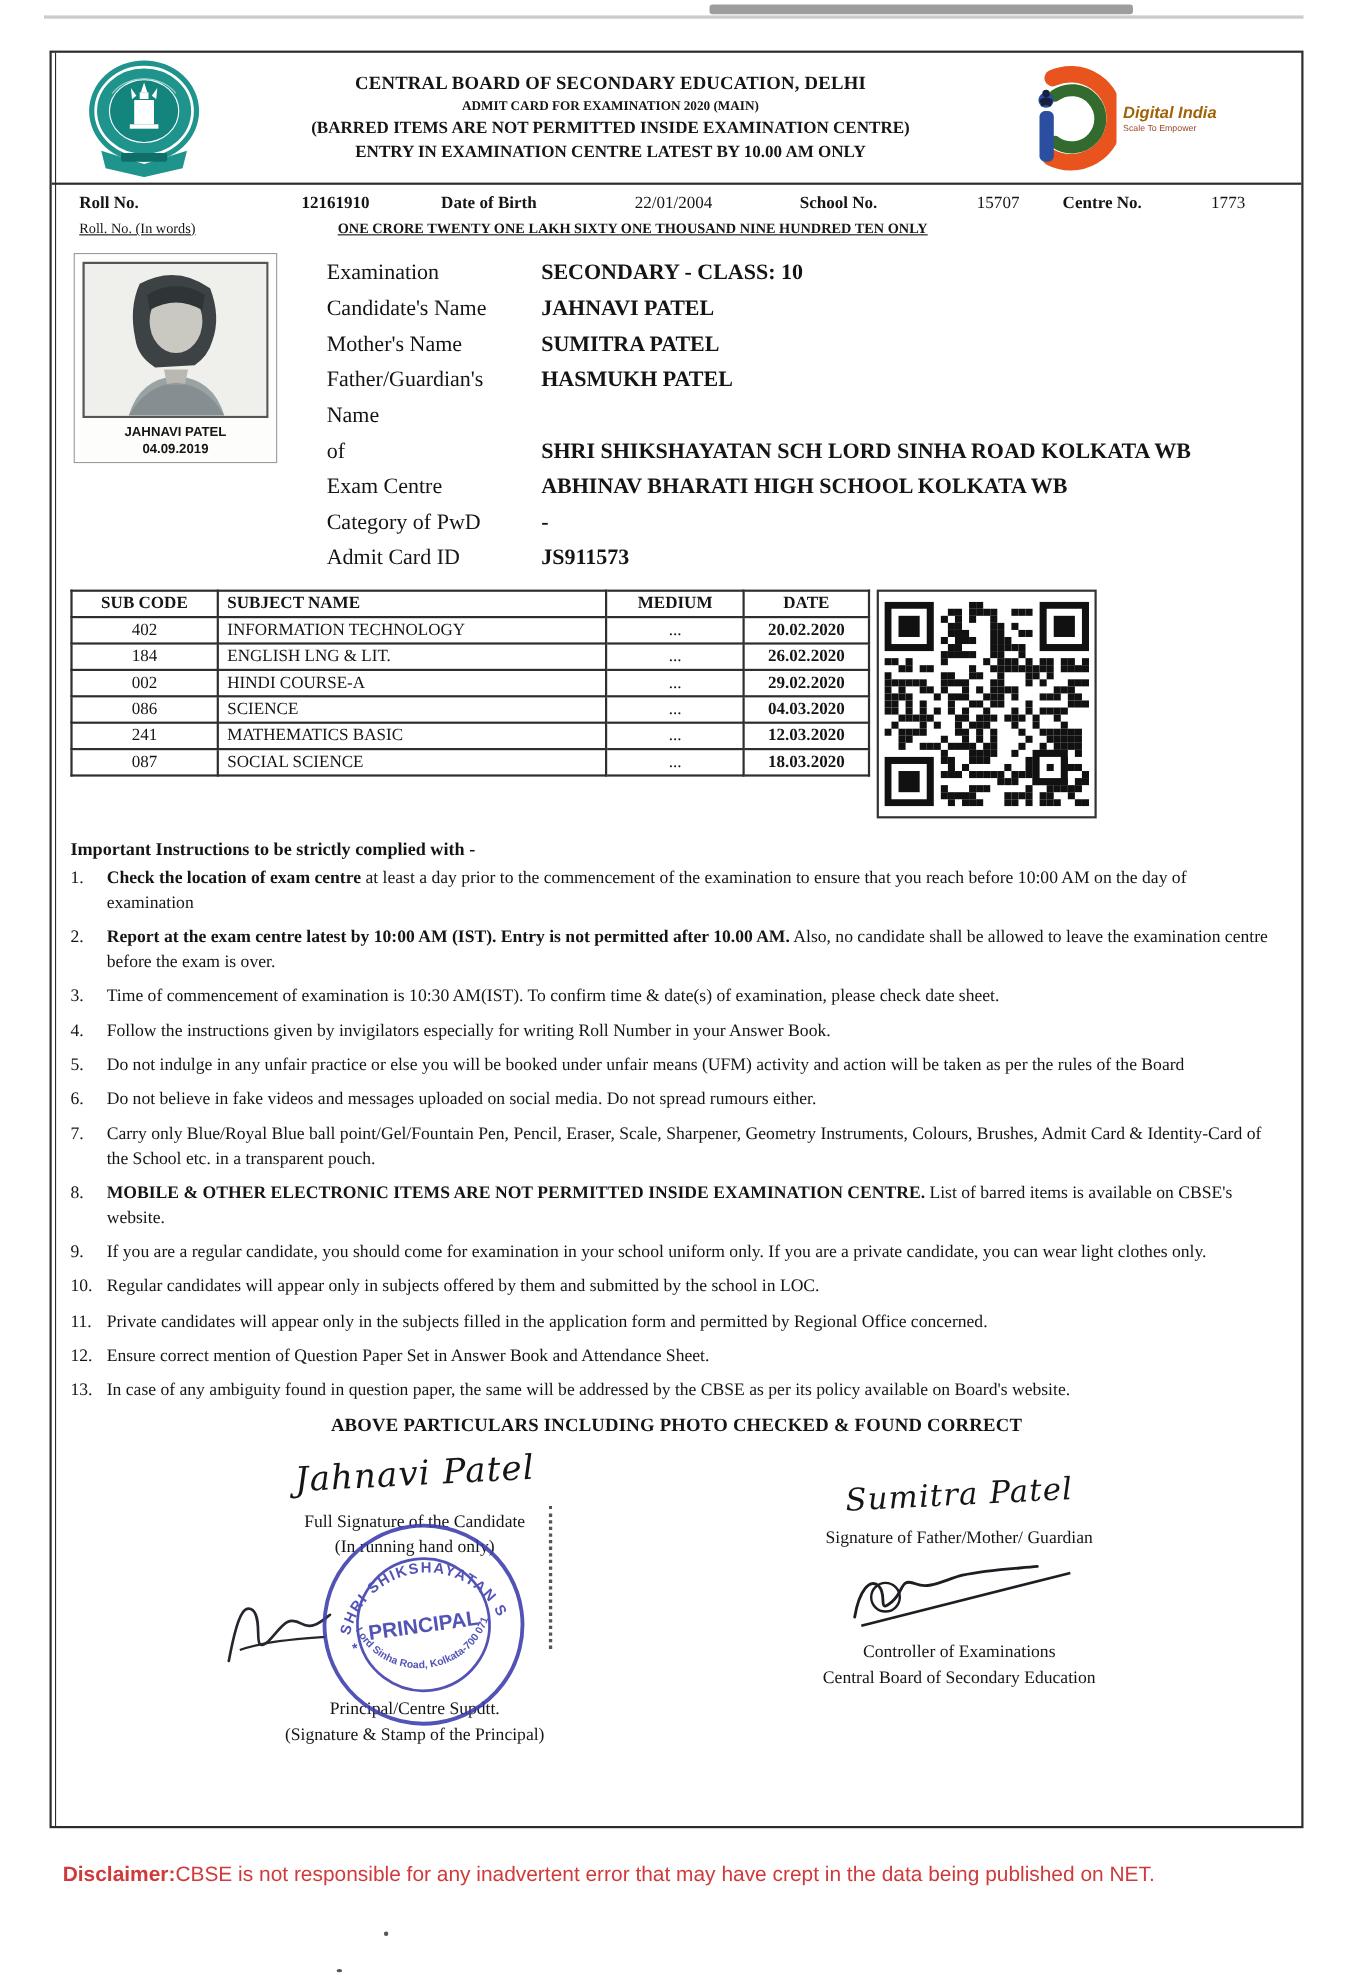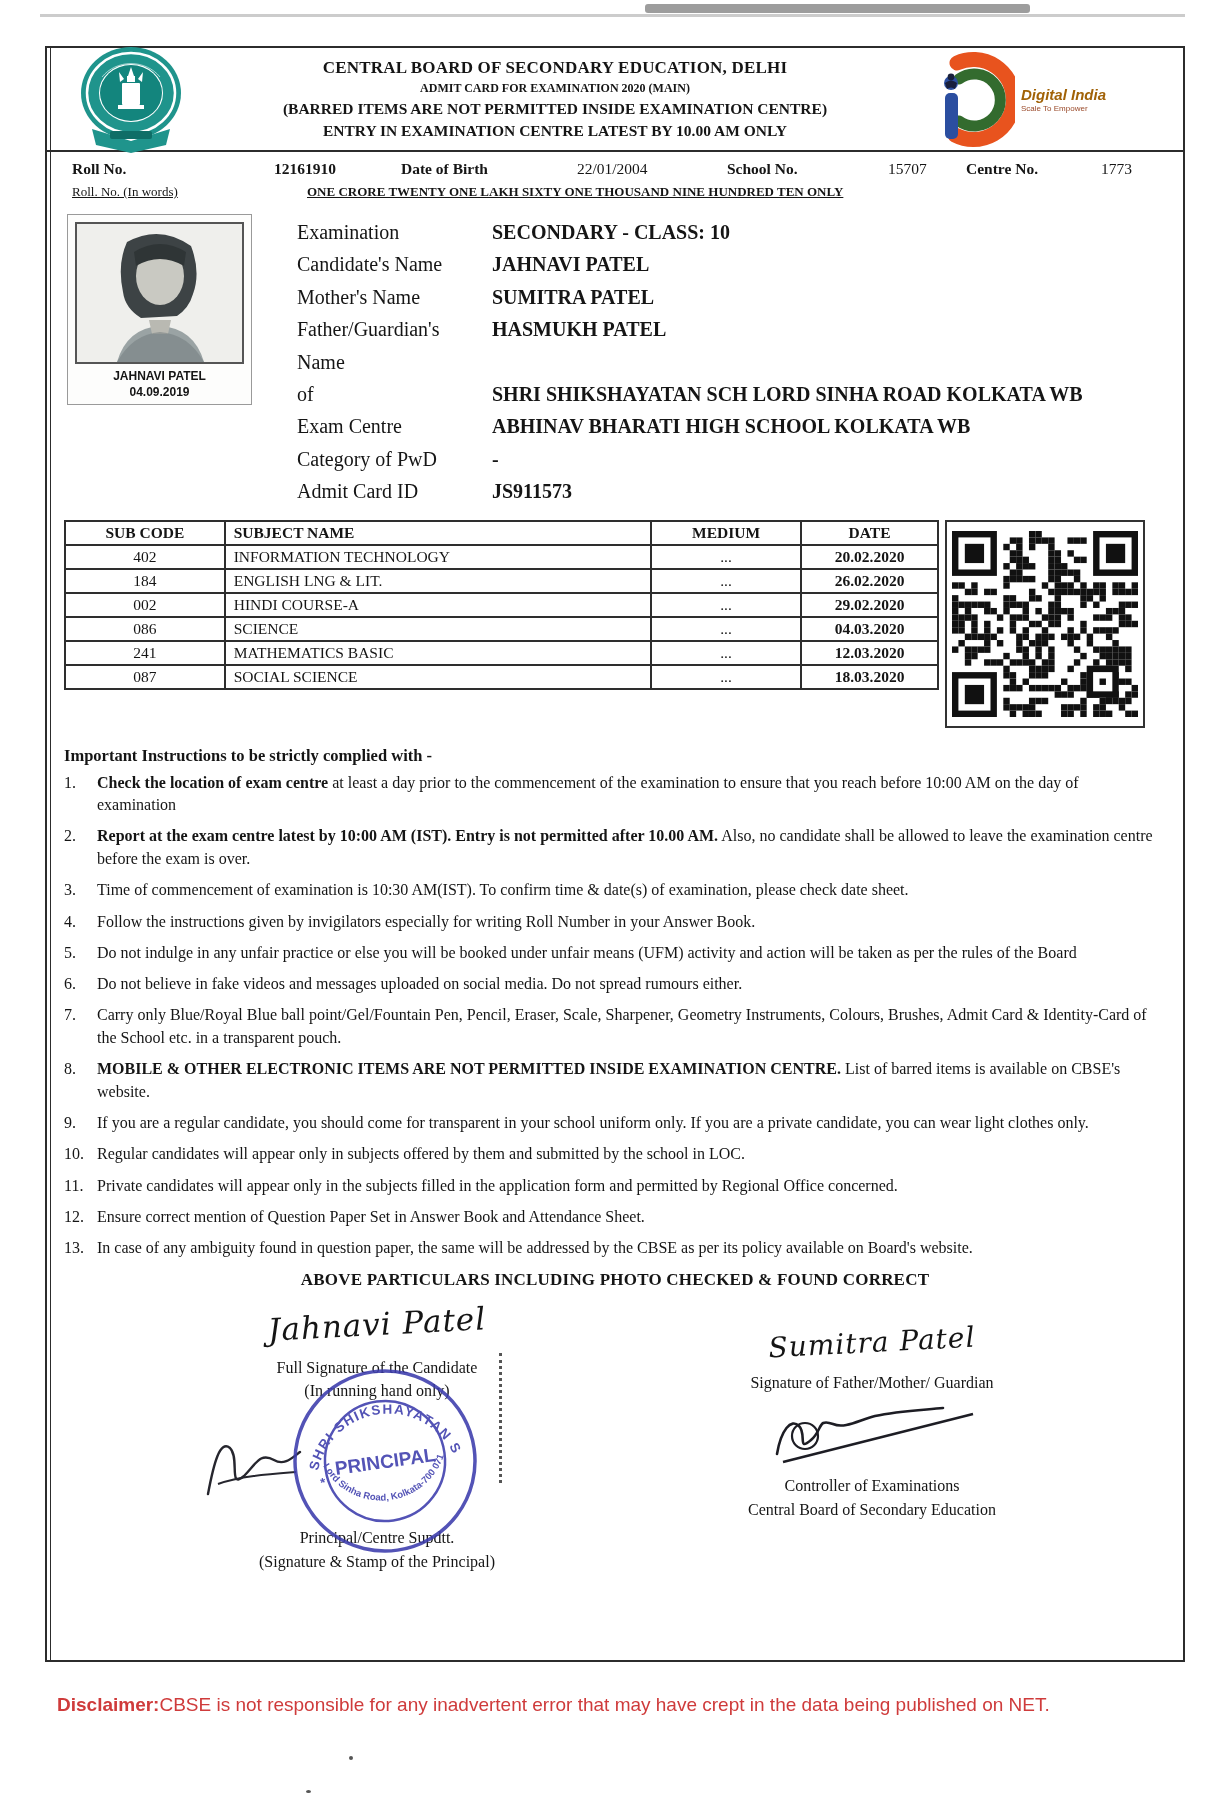--- a/index.html
+++ b/index.html
@@ -14,21 +14,21 @@
   .speck1{left:349px;top:1756px;width:4px;height:4px;}
   .speck2{left:306px;top:1790px;width:5px;height:3px;}
 
   .card{
     position:absolute;left:45px;top:46px;width:1140px;height:1616px;
     border:2px solid #2c2c2c;background:#fff;box-sizing:border-box;
   }
   .card::before{content:"";position:absolute;left:3px;top:0;bottom:0;width:1px;background:#2c2c2c;}
 
   
-  .hdr{display:flex;align-items:center;height:104px;border-bottom:2px solid #2c2c2c;padding:0 14px;box-sizing:border-box;}
+  .hdr{display:flex;align-items:center;height:120px;border-bottom:2px solid #2c2c2c;padding:0 14px;box-sizing:border-box;}
   .hdr-logo{width:140px;flex:0 0 auto;display:flex;justify-content:center;}
   .hdr-title{flex:1;text-align:center;font-weight:bold;line-height:1.45;padding-right:10px;}
   .t1{font-size:17px;letter-spacing:.2px;}
   .t2{font-size:12px;}
   .t3,.t4{font-size:15.5px;}
   .hdr-di{width:250px;flex:0 0 auto;display:flex;align-items:center;gap:6px;}
   .di-text .di-name{font-family:"Liberation Sans",sans-serif;font-style:italic;font-weight:bold;font-size:15px;color:#a16207;}
   .di-text .di-tag{font-family:"Liberation Sans",sans-serif;font-size:8px;color:#9a4a2a;margin-top:1px;}
 
   
@@ -47,21 +47,21 @@
   .photo{border:2px solid #555;height:138px;background:#eeeeec;overflow:hidden;}
   .photo svg{display:block;}
   .photo-cap{text-align:center;font-family:"Liberation Sans",sans-serif;font-weight:bold;font-size:12px;line-height:1.35;margin-top:4px;}
   .details-col{margin-left:45px;flex:1;padding-top:2px;}
   .detail-row{display:flex;font-size:20px;line-height:1.62;}
   .d-label{width:195px;flex:0 0 auto;}
   .d-value{font-weight:bold;}
 
   
   .tq{display:flex;margin:12px 0 0 17px;align-items:flex-start;}
-  table.subjects{border-collapse:collapse;width:875px;flex:0 0 auto;}
+  table.subjects{border-collapse:collapse;width:727px;flex:0 0 auto;}
   table.subjects th,table.subjects td{border:2px solid #2e2e2e;font-size:15.5px;padding:2px 8px;height:22px;box-sizing:border-box;}
   table.subjects th{font-weight:bold;text-align:left;}
   table.subjects th.c,table.subjects td.c{text-align:center;}
   td.date{font-weight:bold;text-align:center;}
   col.c0{width:133px;} col.c1{width:355px;} col.c2{width:125px;} col.c3{width:114px;}
   .qr-box{margin-left:6px;border:2px solid #333;width:200px;height:208px;box-sizing:border-box;display:flex;align-items:center;justify-content:center;background:#fff;}
 
   
   .instr-head{font-weight:bold;font-size:16.5px;margin:18px 0 6px 17px;}
   .instr{list-style:none;margin:0;padding:0 22px 0 17px;}
@@ -638,21 +638,21 @@
       <li>
         <span class="num">7.</span>
         <span class="txt">Carry only Blue/Royal Blue ball point/Gel/Fountain Pen, Pencil, Eraser, Scale, Sharpener, Geometry Instruments, Colours, Brushes, Admit Card &amp; Identity-Card of the School etc. in a transparent pouch.</span>
       </li>
       <li>
         <span class="num">8.</span>
         <span class="txt"><b>MOBILE &amp; OTHER ELECTRONIC ITEMS ARE NOT PERMITTED INSIDE EXAMINATION CENTRE.</b> List of barred items is available on CBSE's website.</span>
       </li>
       <li>
         <span class="num">9.</span>
-        <span class="txt">If you are a regular candidate, you should come for transparent in your school uniform only. If you are a private candidate, you can wear light clothes only.</span>
+        <span class="txt">If you are a regular candidate, you should come for examination in your school uniform only. If you are a private candidate, you can wear light clothes only.</span>
       </li>
       <li>
         <span class="num">10.</span>
         <span class="txt">Regular candidates will appear only in subjects offered by them and submitted by the school in LOC.</span>
       </li>
       <li>
         <span class="num">11.</span>
         <span class="txt">Private candidates will appear only in the subjects filled in the application form and permitted by Regional Office concerned.</span>
       </li>
       <li>

